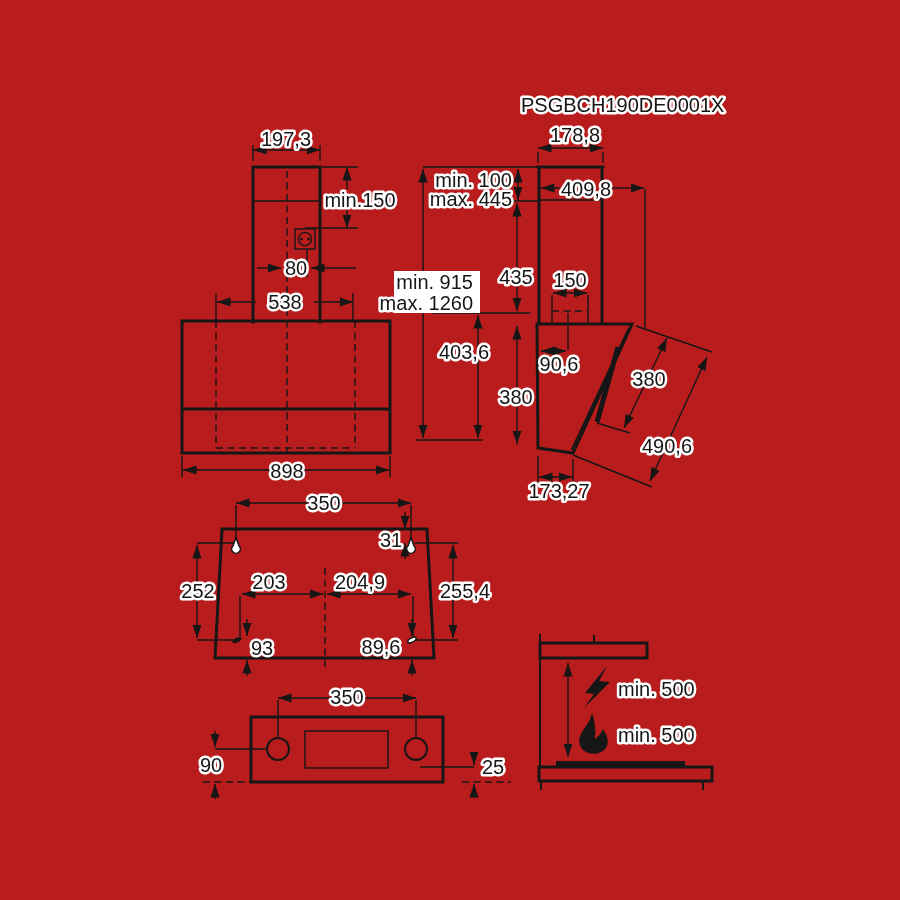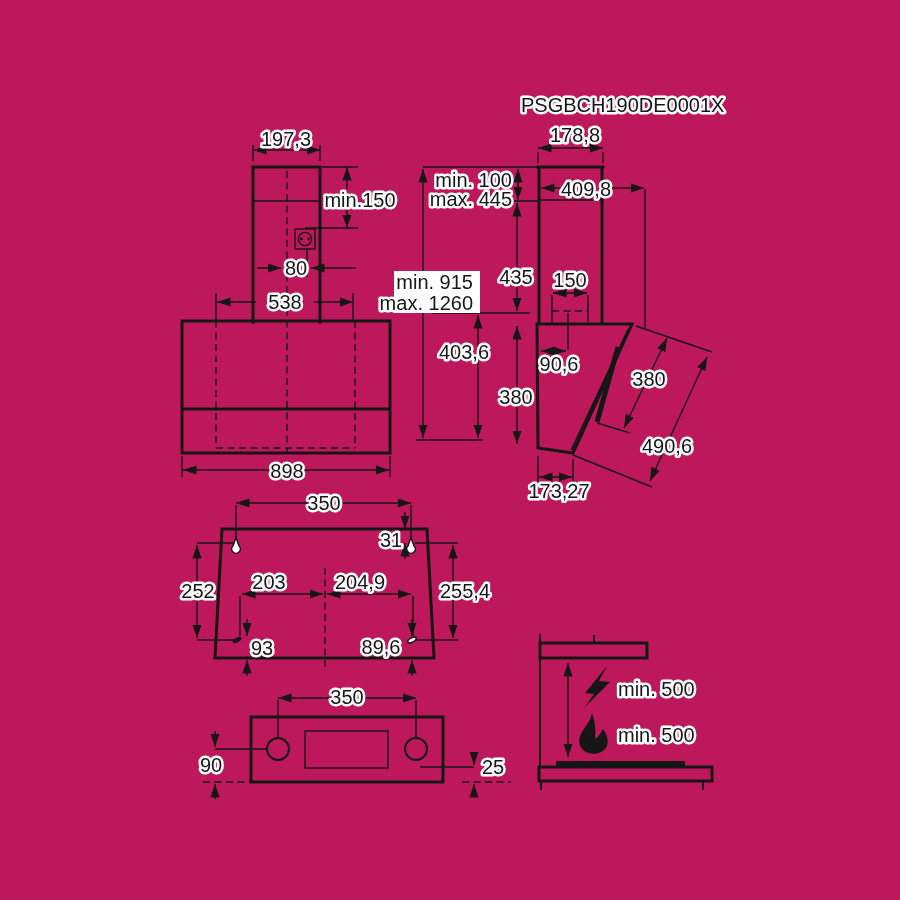--- a/index.html
+++ b/index.html
@@ -1,16 +1,16 @@
 <!DOCTYPE html>
 <html><head>
 <meta charset="utf-8">
 <style>
   html,body{margin:0;padding:0;background:#ffffff;}
-  .page{width:900px;height:900px;background:#be185d;position:relative;}
+  .page{width:900px;height:900px;background:#b91c1c;position:relative;}
   svg{display:block;}
   svg text{
     font-family:"Liberation Sans","DejaVu Sans",sans-serif;
     font-size:20px; fill:#161616;
     paint-order:stroke fill; stroke:#ffffff; stroke-width:5px; stroke-linejoin:round;
   }
   .thick{stroke:#161616;stroke-width:3;fill:none;stroke-linecap:square;}
   .med{stroke:#161616;stroke-width:2;fill:none;stroke-linecap:square;}
   .thin{stroke:#161616;stroke-width:1.4;fill:none;stroke-linecap:butt;}
   .dash{stroke:#161616;stroke-width:1.4;fill:none;stroke-dasharray:7 4.5;}

